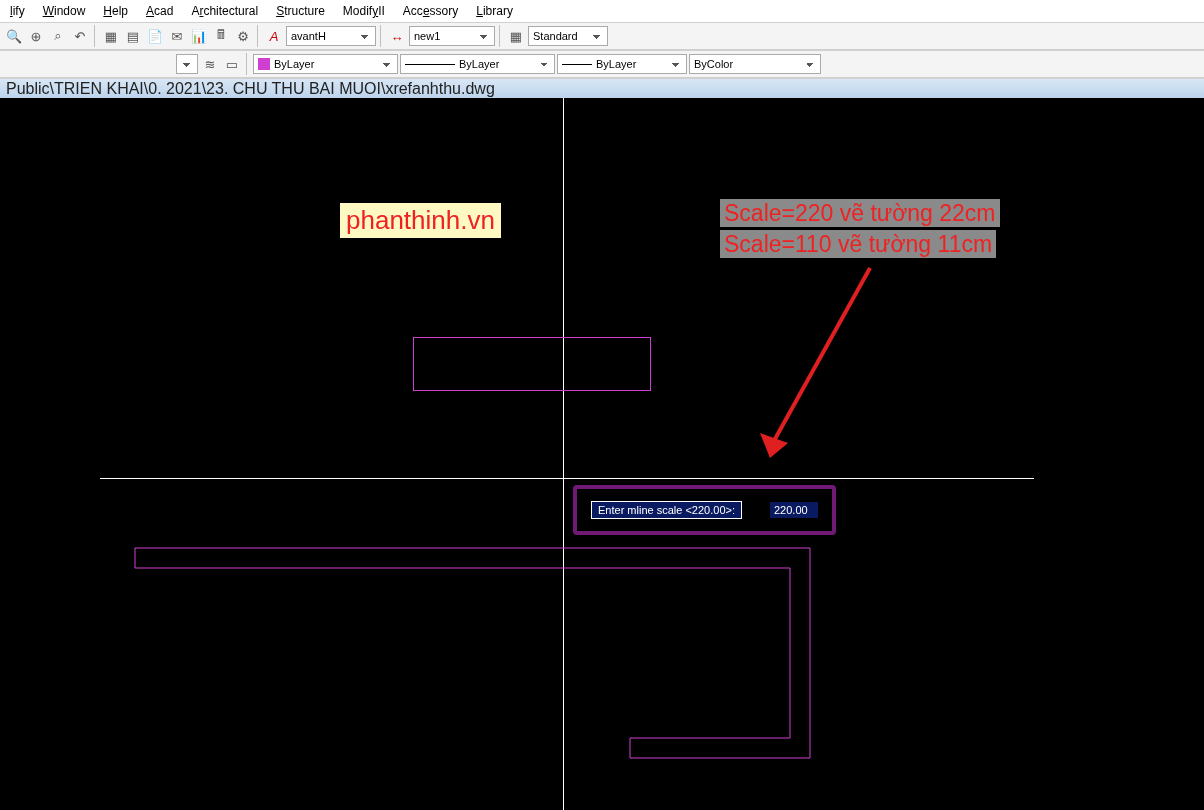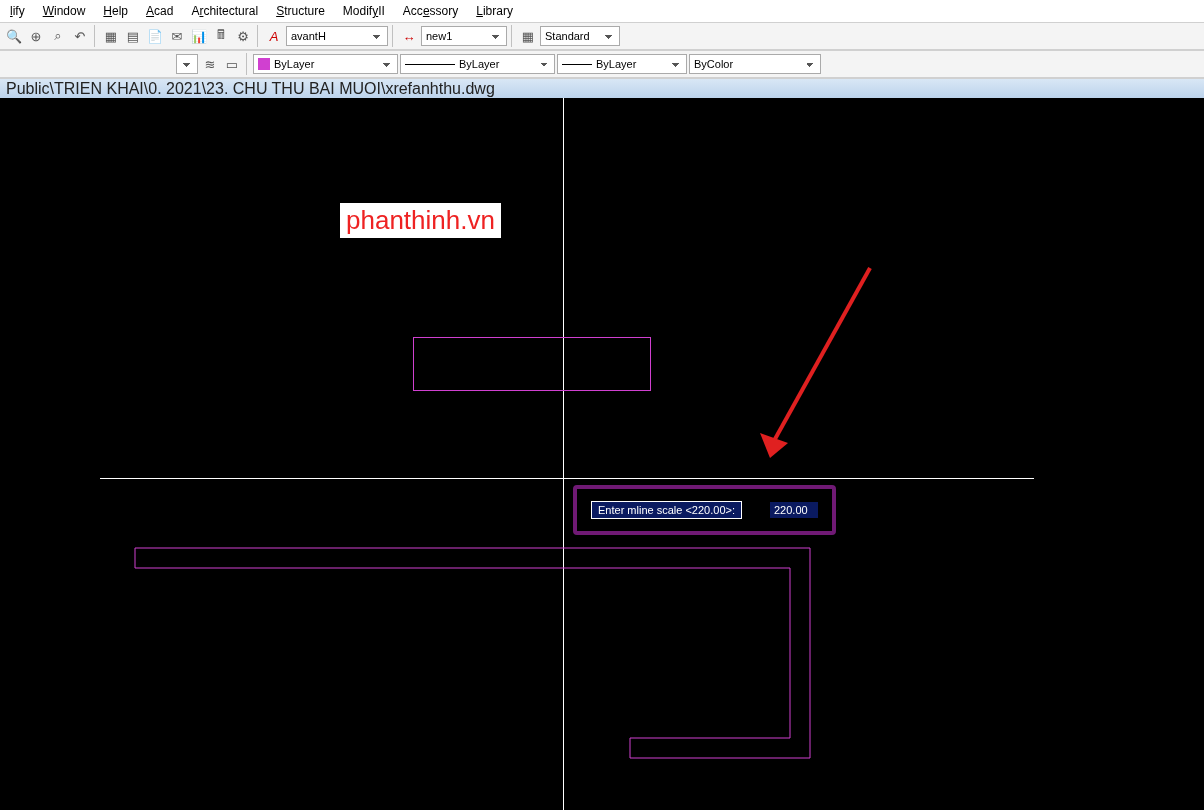--- a/index.html
+++ b/index.html
@@ -104,21 +104,21 @@
   }
   .rect-magenta {
     position: absolute;
     border: 1px solid #d040d0;
     background: transparent;
   }
   .watermark {
     position: absolute;
     left: 340px;
     top: 105px;
-    background: #ffffff;
+    background: #fef9c3;
     color: #ee2222;
     font-size: 26px;
     padding: 2px 6px;
     font-weight: 400;
   }
   .annot {
     position: absolute;
     left: 720px;
     top: 100px;
     color: #ee2222;
@@ -185,21 +185,21 @@
   <div class="tb-sep"></div>
   <div class="tb-btn">▦</div>
   <div class="tb-btn">▤</div>
   <div class="tb-btn">📄</div>
   <div class="tb-btn">✉</div>
   <div class="tb-btn">📊</div>
   <div class="tb-btn">🖩</div>
   <div class="tb-btn">⚙</div>
   <div class="tb-sep"></div>
   <div class="tb-btn" style="font-style:italic;color:#c00;">A</div>
-  <select class="tb-select" style="width:102px"><option>avantH</option></select>
+  <select class="tb-select" style="width:90px"><option>avantH</option></select>
   <div class="tb-sep"></div>
   <div class="tb-btn" style="color:#c00;">↔</div>
   <select class="tb-select" style="width:86px"><option>new1</option></select>
   <div class="tb-sep"></div>
   <div class="tb-btn">▦</div>
   <select class="tb-select" style="width:77px"><option>Standard</option></select>
 </div>
 
 <div class="toolbar">
   <div style="width:170px"></div>
@@ -231,20 +231,24 @@
   <div class="crosshair-h"></div>
 
   <div class="rect-magenta" style="left:413px;top:239px;width:238px;height:54px"></div>
 
   <svg style="position:absolute;left:0;top:0" width="1204" height="712">
     <polyline points="135,470 135,450 810,450 810,660 630,660 630,640 790,640 790,470 135,470" fill="none" stroke="#d040d0" stroke-width="1"></polyline>
   </svg>
 
   <div class="watermark">phanthinh.vn</div>
 
+  <div class="annot">
+    <span>Scale=220 vẽ tường 22cm</span><br>
+    <span>Scale=110 vẽ tường 11cm</span>
+  </div>
 
   <svg class="arrow-svg" width="200" height="230">
     <line x1="130" y1="10" x2="30" y2="190" stroke="#e02020" stroke-width="4"></line>
     <polygon points="30,200 20,175 48,185" fill="#e02020"></polygon>
   </svg>
 
   <div class="prompt-box">
     <div class="prompt-label">Enter mline scale &lt;220.00&gt;:</div>
     <div class="prompt-input-wrap">
       <input class="prompt-input" value="220.00" style="background: none rgb(10, 26, 96); color: rgb(255, 255, 255);">

